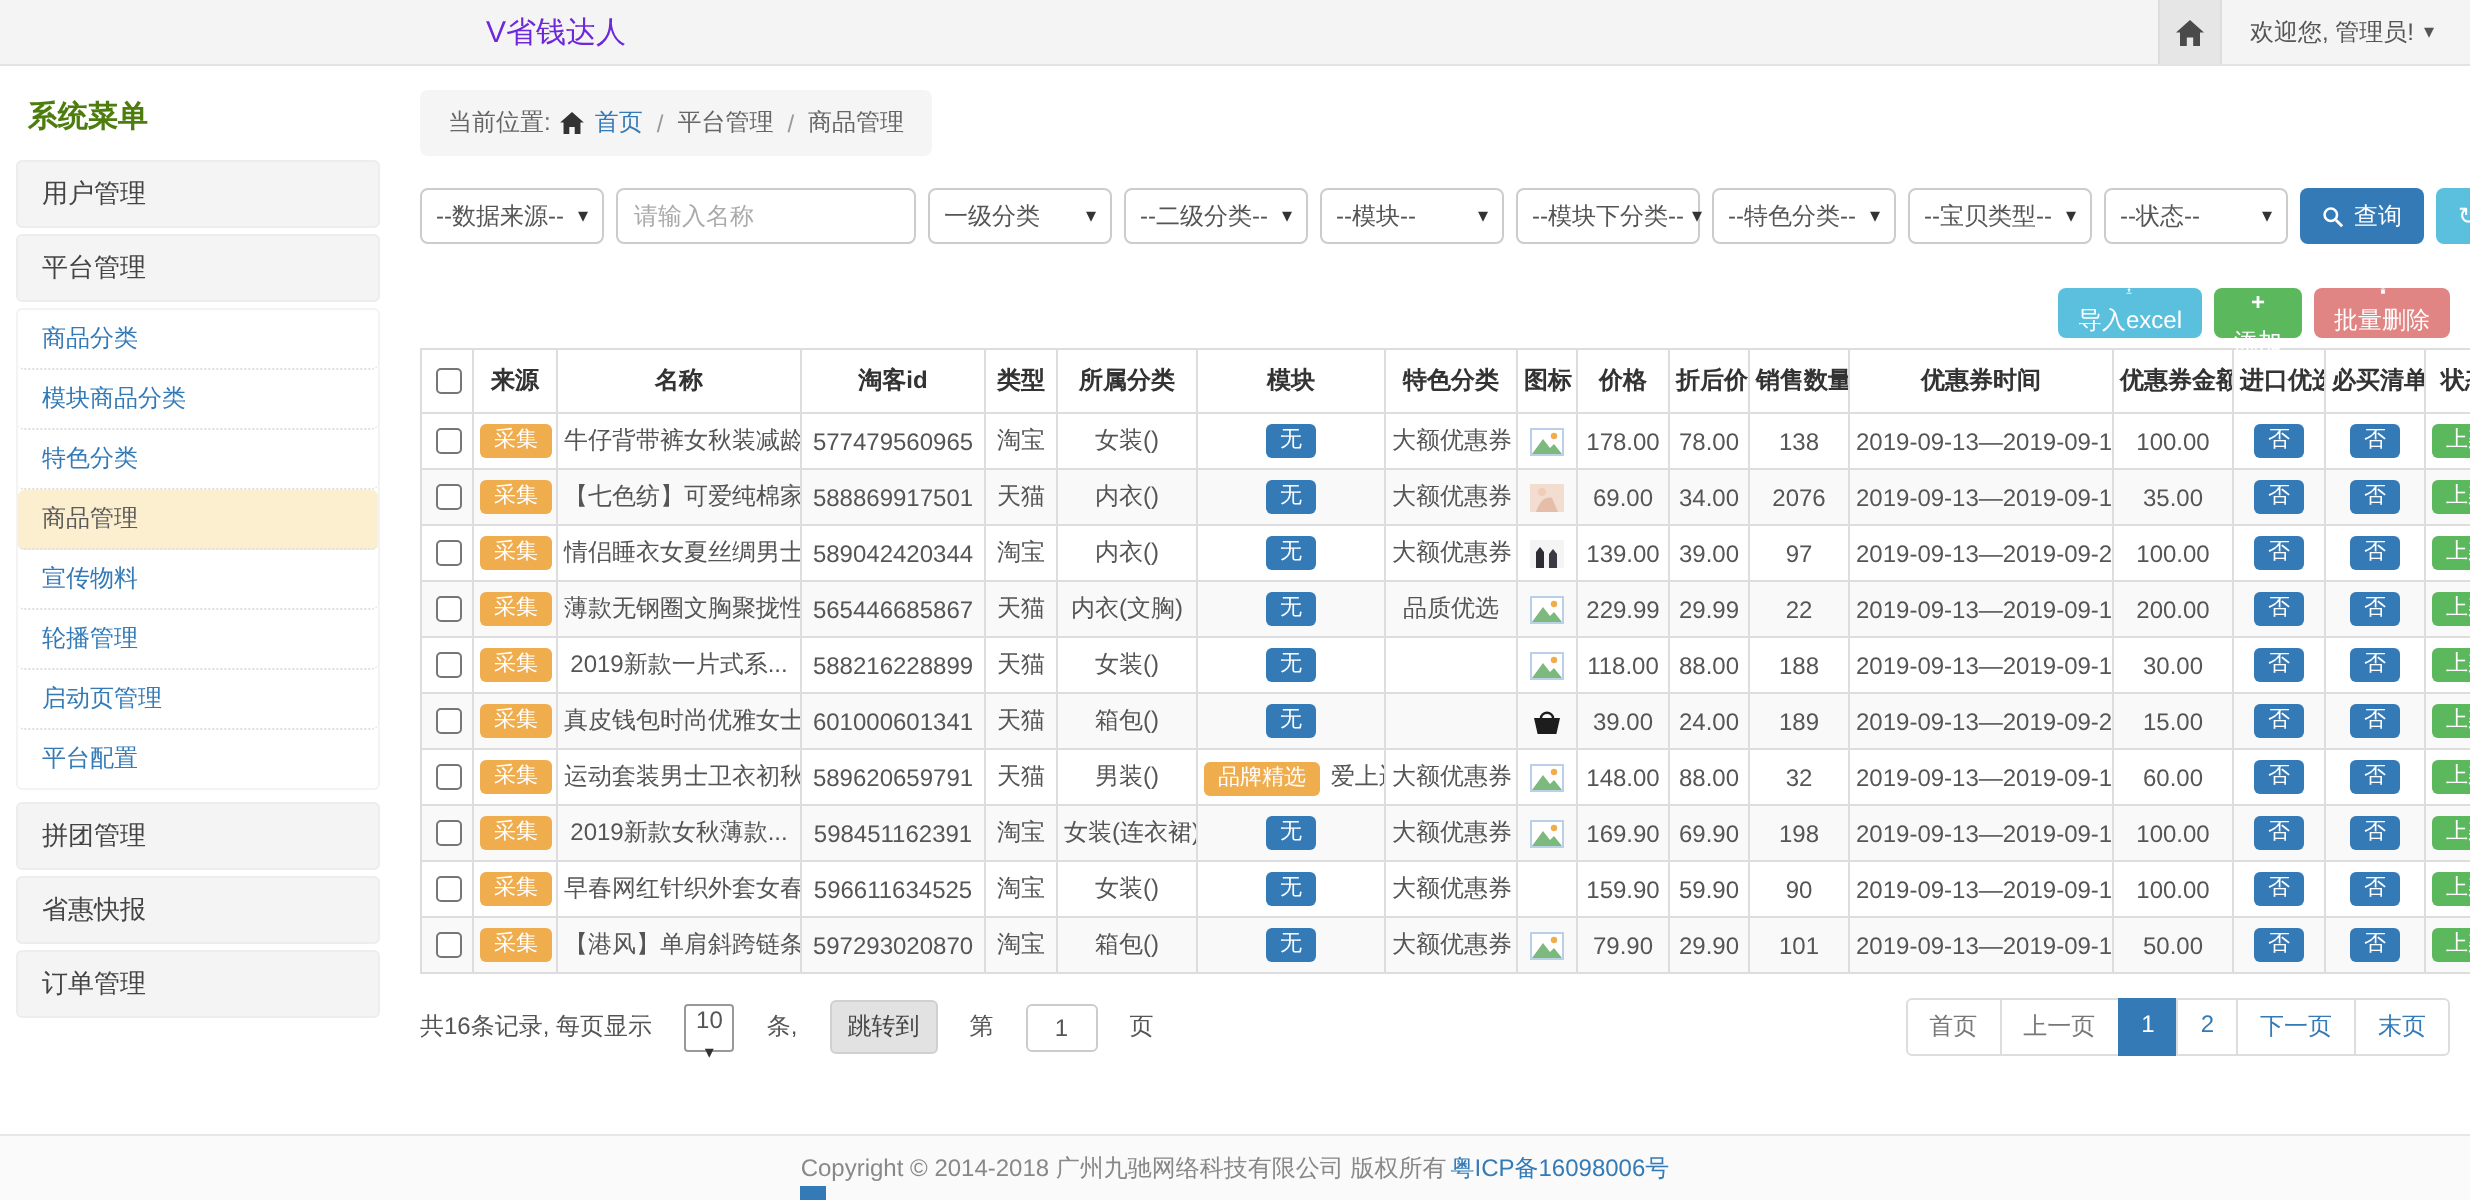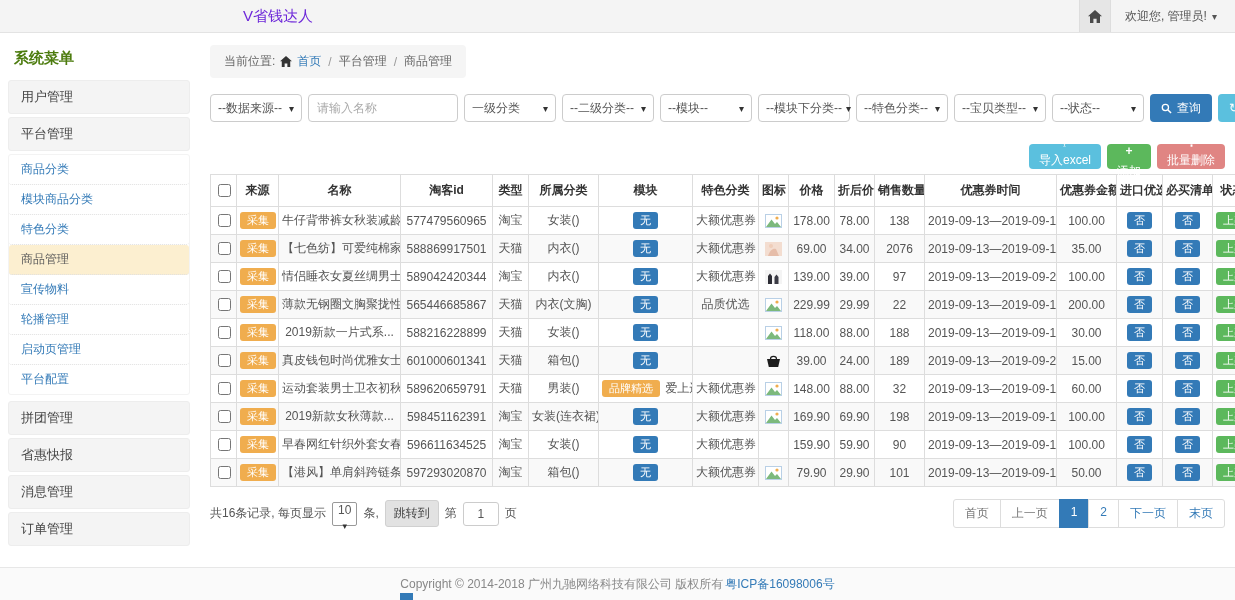--- a/index.html
+++ b/index.html
@@ -63,21 +63,21 @@
   .badge { display:inline-block; border-radius:3px; color:#fff; font-size:11px;
            padding:2px 7px; line-height:13px; }
   .badge-orange { background:#f0ad4e; }
   .badge-blue { background:#337ab7; cursor:pointer; }
   .badge-green { background:#5cb85c; cursor:pointer; }
   .c-module { white-space:nowrap; }
   .mod-extra { color:#555; margin-left:2px; }
   .c-icon svg { vertical-align:middle; }
   
   .pager-row { display:flex; justify-content:space-between; align-items:center; margin-top:12px; }
-  .pager-left { display:flex; align-items:center; gap:6px; color:#555; }
+  .pager-left { display:flex; align-items:center; gap:16px; color:#555; }
   .mini-select { height:24px; border:1px solid #999; border-radius:2px; background:#fff;
                  display:inline-flex; align-items:center; padding:0 5px; gap:4px; cursor:pointer;flex-direction:column; }
   .mini-select .caret { font-size:9px; color:#333; }
   .jump-chip { background:#e2e2e2; border:1px solid #d0d0d0; border-radius:3px;
                padding:4px 8px; color:#444; cursor:pointer; }
   .jump-input { width:36px; height:24px; border:1px solid #ccc; border-radius:3px;
                 text-align:center; font-size:12px; color:#555; }
   .pager { display:flex; }
   .page-btn { border:1px solid #ddd; background:#fff; color:#337ab7; padding:5px 11px;
               margin-left:-1px; cursor:pointer; text-decoration:none; font-size:12px; }
@@ -146,23 +146,20 @@
   </div>
           <div class="side-sub">
     <span>平台配置</span>
   </div>
         </div>
         <div class="side-group">
     <span>拼团管理</span>
   </div>
         <div class="side-group">
     <span>省惠快报</span>
-  </div>
-        <div class="side-group">
-    <span>消息管理</span>
   </div>
         <div class="side-group">
     <span>订单管理</span>
   </div>
       </div>
   </aside>
 
   <main class="main">
     <div class="breadcrumb">
       <span>当前位置:</span>

